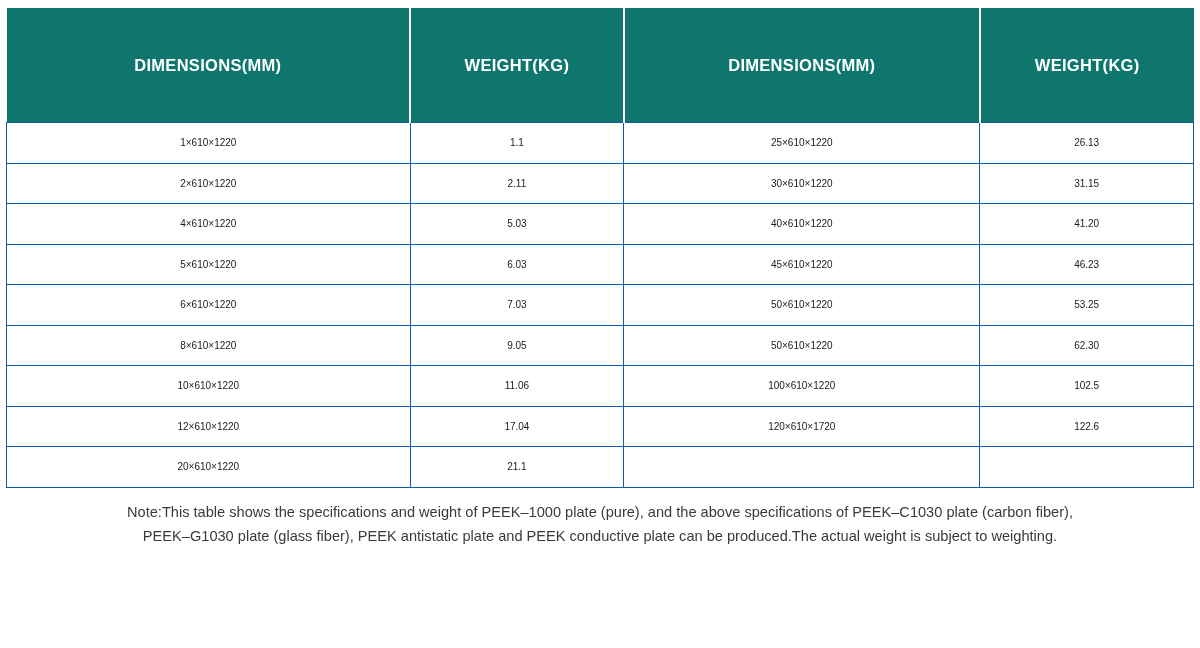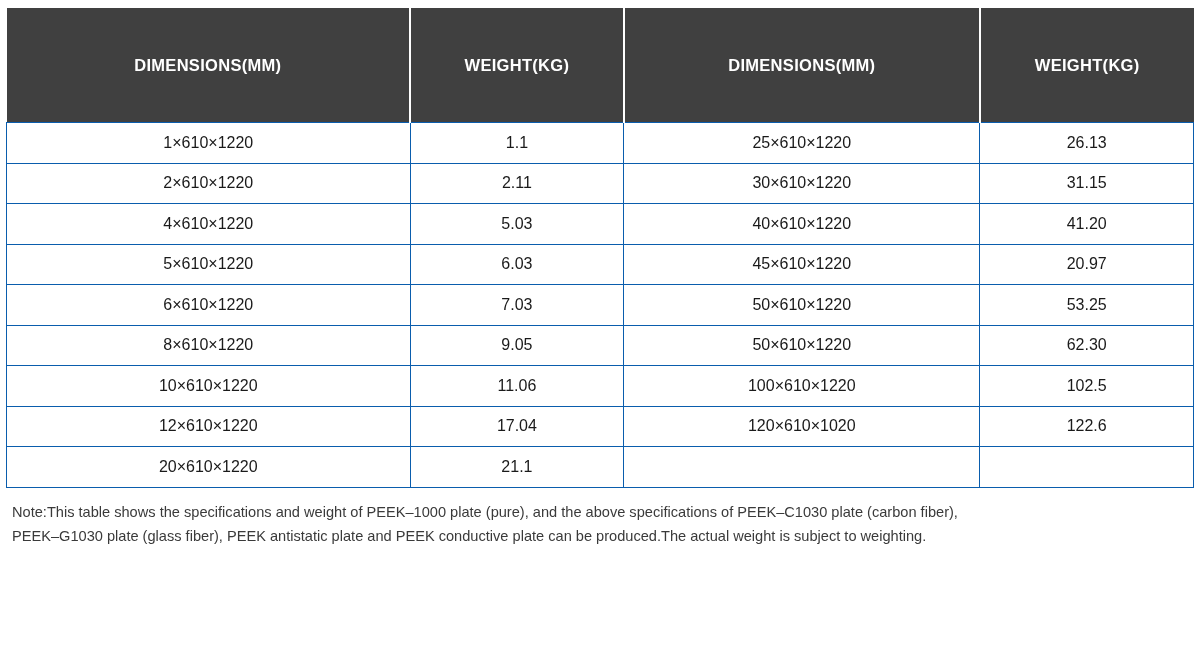--- a/index.html
+++ b/index.html
@@ -26,54 +26,54 @@
     margin: 0 auto;
     border-collapse: collapse;
     table-layout: fixed;
   }
   table.spec-table col.c1 { width: 34%; }
   table.spec-table col.c2 { width: 18%; }
   table.spec-table col.c3 { width: 30%; }
   table.spec-table col.c4 { width: 18%; }
 
   thead th {
-    background: #404040;
+    background: #0f766e;
     color: #ffffff;
     font-size: 16.5px;
     font-weight: bold;
     letter-spacing: 0.3px;
     height: 114px;
     text-align: center;
     vertical-align: middle;
     border-right: 2px solid #ffffff;
     padding: 0;
   }
   thead th:last-child {
     border-right: none;
   }
   tbody td {
     height: 39.5px;
     text-align: center;
     vertical-align: middle;
-    font-size: 16px;
+    font-size: 10px;
     color: #1a1a1a;
     border: 1px solid #0a5dad;
     padding: 0;
     background: #ffffff;
   }
   tbody tr td:first-child { border-left: 1px solid #0a5dad; }
   tbody tr td:last-child { border-right: 1px solid #0a5dad; }
 
   .note {
     margin: 12px auto 0 auto;
     width: 1176px;
     font-size: 14.6px;
     line-height: 1.65;
     color: #3a3a3a;
-    text-align: left;
+    text-align: center;
   }
 </style>
 </head>
 <body>
 
 <div class="page">
 
   <table class="spec-table">
     <colgroup>
       <col class="c1">
@@ -105,21 +105,21 @@
       <tr>
         <td>4×610×1220</td>
         <td>5.03</td>
         <td>40×610×1220</td>
         <td>41.20</td>
       </tr>
       <tr>
         <td>5×610×1220</td>
         <td>6.03</td>
         <td>45×610×1220</td>
-        <td>20.97</td>
+        <td>46.23</td>
       </tr>
       <tr>
         <td>6×610×1220</td>
         <td>7.03</td>
         <td>50×610×1220</td>
         <td>53.25</td>
       </tr>
       <tr>
         <td>8×610×1220</td>
         <td>9.05</td>
@@ -128,21 +128,21 @@
       </tr>
       <tr>
         <td>10×610×1220</td>
         <td>11.06</td>
         <td>100×610×1220</td>
         <td>102.5</td>
       </tr>
       <tr>
         <td>12×610×1220</td>
         <td>17.04</td>
-        <td>120×610×1020</td>
+        <td>120×610×1720</td>
         <td>122.6</td>
       </tr>
       <tr>
         <td>20×610×1220</td>
         <td>21.1</td>
         <td></td>
         <td></td>
       </tr>
     </tbody>
   </table>

